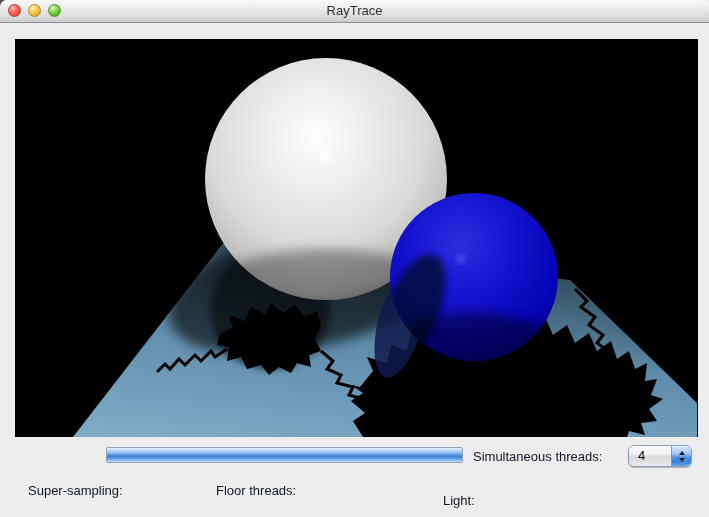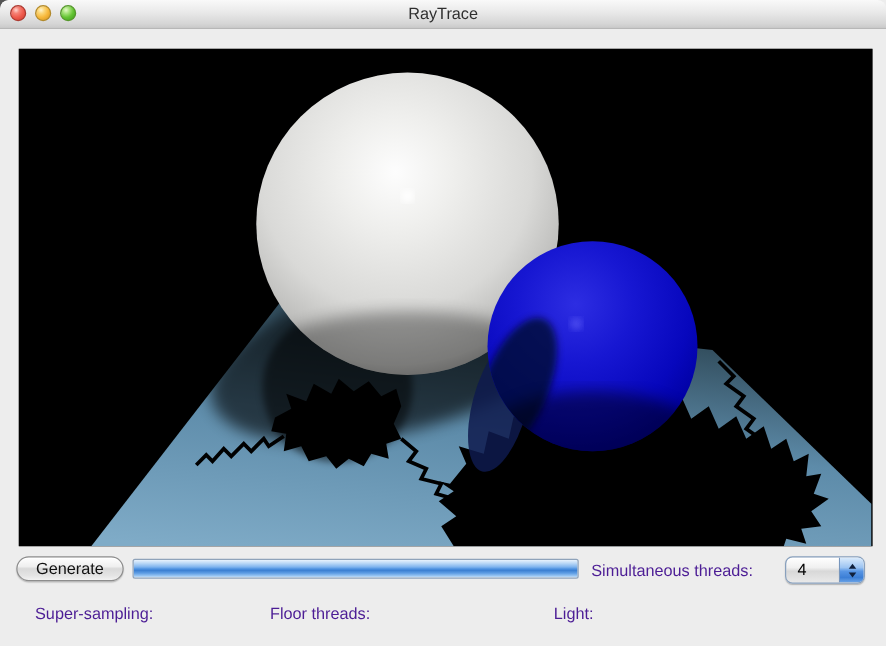--- a/index.html
+++ b/index.html
@@ -38,21 +38,21 @@
     background:linear-gradient(#ffffff,#efefef 40%,#d9d9d9 50%,#e4e4e4 80%,#f2f2f2);
     box-shadow:inset 0 1px 0 rgba(255,255,255,.9),0 1px 1px rgba(0,0,0,.22);
     font-size:13px;color:#111;text-align:center;line-height:18px;
     cursor:default;
   }
   .progress{
     position:absolute;left:106px;top:447px;width:357px;height:16px;
     box-sizing:border-box;border:1px solid #8fa3ba;border-radius:2px;
     background:linear-gradient(#e8f2fc 0%,#bcd9f7 18%,#7fb4ee 40%,#4a8fdf 52%,#3d81d3 60%,#5e9de4 75%,#9ec9f3 92%,#cfe5fa 100%);
   }
-  .lbl{position:absolute;font-size:13px;color:#4c1d95;white-space:nowrap;}
+  .lbl{position:absolute;font-size:13px;color:#0f172a;white-space:nowrap;}
   .lbl-threads{left:473px;top:449px;}
   
   .popup{
     position:absolute;height:22px;box-sizing:border-box;
     border:1px solid #88a0bd;border-radius:6px;
     background:linear-gradient(#ffffff,#f0f0f0 40%,#d8d8d8 55%,#e9e9e9);
     box-shadow:0 1px 1px rgba(0,0,0,.25), inset 0 1px 0 #fff;
     display:flex;align-items:center;cursor:default;
   }
   .popup .val{flex:1;font-size:13px;color:#000;padding:0 4px 1px 9px;white-space:nowrap;overflow:hidden;}
@@ -64,21 +64,21 @@
   }
   .arr{width:0;height:0;border-left:3.5px solid transparent;border-right:3.5px solid transparent;}
   .arr-up{border-bottom:4px solid #10203c;}
   .arr-down{border-top:4px solid #10203c;}
   .popup-threads{left:628px;top:445px;width:64px;}
   .popup-ss{left:128px;top:479px;width:80px;}
   .popup-floor{left:322px;top:479px;width:111px;}
   .popup-light{left:482px;top:479px;width:125px;}
   .lbl-ss{left:14px;top:483px;margin-left:14px;}
   .lbl-floor{left:216px;top:483px;}
-  .lbl-light{left:443px;top:483px;}
+  .lbl-light{left:443px;top:493px;}
 </style>
 </head>
 <body>
 
 <div class="window">
 
   <div class="titlebar">
     <div class="tl tl-red"></div>
     <div class="tl tl-yellow"></div>
     <div class="tl tl-green"></div>
@@ -147,21 +147,20 @@
 
       <circle cx="459" cy="238" r="84" fill="url(#blueS)"></circle>
       <g clip-path="url(#bsClip)">
         <ellipse cx="398" cy="270" rx="26" ry="58" transform="rotate(22 398 270)" fill="#050d33" opacity="0.8" filter="url(#b3)"></ellipse>
         <ellipse cx="459" cy="312" rx="88" ry="38" fill="#000" opacity="0.45" filter="url(#b6)"></ellipse>
       </g>
       <circle cx="446" cy="220" r="5" fill="#4d4df0" opacity="0.9" filter="url(#b3)"></circle>
     </svg>
   </div>
 
-  <div class="btn-generate">Generate</div>
 
   <div class="progress"></div>
 
   <div class="lbl lbl-threads">Simultaneous threads:</div>
 
   <div class="popup popup-threads">
     <span class="val">4</span>
     <span class="cap">
       <span class="arr arr-up"></span>
       <span class="arr arr-down"></span>

